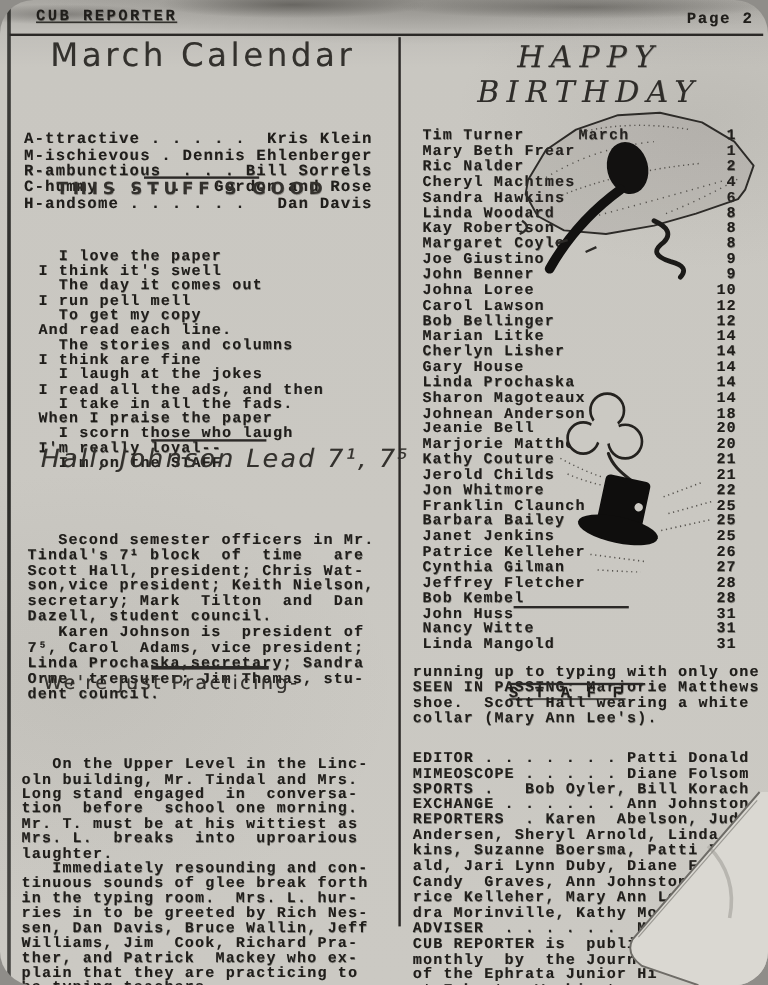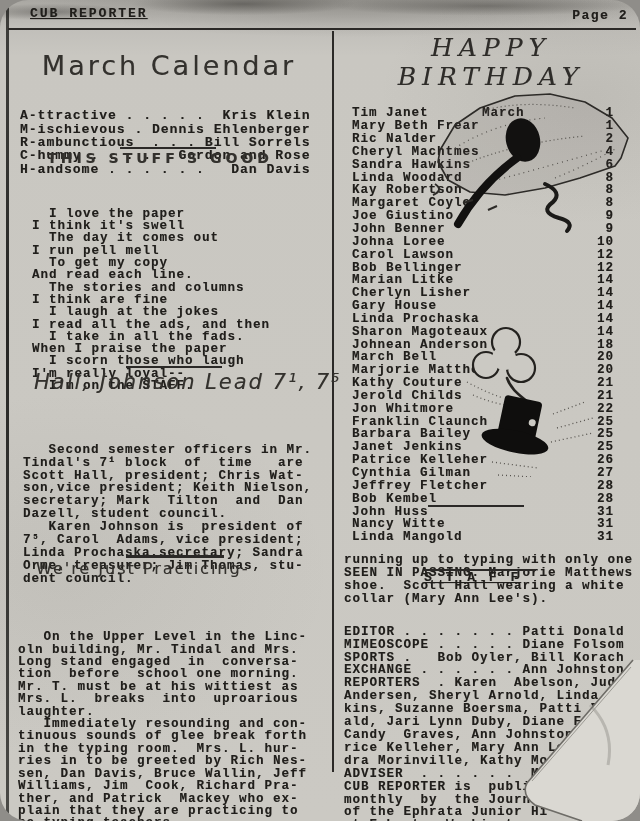--- a/index.html
+++ b/index.html
@@ -21,21 +21,21 @@
     background:linear-gradient(180deg,rgba(20,20,18,.75),rgba(20,20,18,.9) 40%,rgba(20,20,18,.7));}
   .mono{font:bold 12.5px/12.8px "Liberation Mono","DejaVu Sans Mono",monospace;
     letter-spacing:1px;white-space:pre;color:var(--ink,#201e1b);
     text-shadow:.3px .3px 0 rgba(32,30,27,.45);}
   .abs{position:absolute;}
   .rule{position:absolute;background:#2b2927;}
   .masthead{left:30px;top:8px;font-size:13px;letter-spacing:2px;text-decoration:underline;}
   .pagenum{right:12px;top:10px;font-size:13px;letter-spacing:1.5px;}
   .hd-sans{font-family:"DejaVu Sans","Liberation Sans",sans-serif;color:#33312d;
     text-shadow:.3px .3px 0 rgba(40,38,35,.35);}
-  .cal-title{left:30px;top:31px;width:278px;text-align:center;font-size:27px;letter-spacing:3px;font-weight:400;margin-top:19px;}
+  .cal-title{left:30px;top:31px;width:278px;text-align:center;font-size:27px;letter-spacing:3px;font-weight:400;}
   .stuff-title{left:28px;top:150px;width:264px;text-align:center;font-size:14px;font-weight:700;letter-spacing:4px;}
   .hall-title{left:34px;top:370px;font-size:21px;font-style:italic;letter-spacing:2px;font-weight:500;}
   .prac-title{left:36px;top:559px;font-size:16px;letter-spacing:2px;font-weight:400;}
   .bday-title{left:350px;top:33px;width:282px;text-align:center;
     font-family:"DejaVu Serif","Liberation Serif",serif;font-style:italic;
     font-size:25px;letter-spacing:6px;color:#2e2c29;text-shadow:.3px .3px 0 rgba(40,38,35,.35);}
   .calendar-list{left:20px;top:69px;line-height:13.4px;font-size:13px;}
   .poem{left:32px;top:171px;line-height:12.3px;}
   .hall-body{left:23px;top:405px;line-height:12.9px;}
   .prac-body{left:18px;top:594px;line-height:12.4px;}
@@ -81,21 +81,21 @@
   <div class="rule" style="left:126px;top:555px;width:98px;height:3px;"></div>
   <div class="abs hd-sans prac-title">We're Just Practicing-</div>
   <div class="abs mono prac-body">
     
   <div>   On the Upper Level in the Linc-</div><div>oln building, Mr. Tindal and Mrs.</div><div>Long stand engaged  in  conversa-</div><div>tion  before  school one morning.</div><div>Mr. T. must be at his wittiest as</div><div>Mrs. L.  breaks  into  uproarious</div><div>laughter.</div><div>   Immediately resounding and con-</div><div>tinuous sounds of glee break forth</div><div>in the typing room.  Mrs. L. hur-</div><div>ries in to be greeted by Rich Nes-</div><div>sen, Dan Davis, Bruce Wallin, Jeff</div><div>Williams, Jim  Cook, Richard Pra-</div><div>ther, and Patrick  Mackey who ex-</div><div>plain that they are practicing to</div><div>be typing teachers.</div></div>
 
   <div class="abs bday-title">HAPPY BIRTHDAY</div>
   <div class="abs mono bday-list">
     
   <div class="b-row">
-      <span class="b-name">Tim Janet</span>
+      <span class="b-name">Tim Turner</span>
       <span class="b-month">March</span>
       <span class="b-day">1</span>
     </div><div class="b-row">
       <span class="b-name">Mary Beth Frear</span>
       <span class="b-month"></span>
       <span class="b-day">1</span>
     </div><div class="b-row">
       <span class="b-name">Ric Nalder</span>
       <span class="b-month"></span>
       <span class="b-day">2</span>
@@ -157,21 +157,21 @@
       <span class="b-day">14</span>
     </div><div class="b-row">
       <span class="b-name">Sharon Magoteaux</span>
       <span class="b-month"></span>
       <span class="b-day">14</span>
     </div><div class="b-row">
       <span class="b-name">Johnean Anderson</span>
       <span class="b-month"></span>
       <span class="b-day">18</span>
     </div><div class="b-row">
-      <span class="b-name">March Bell</span>
+      <span class="b-name">Jeanie Bell</span>
       <span class="b-month"></span>
       <span class="b-day">20</span>
     </div><div class="b-row">
       <span class="b-name">Marjorie Matthews</span>
       <span class="b-month"></span>
       <span class="b-day">20</span>
     </div><div class="b-row">
       <span class="b-name">Kathy Couture</span>
       <span class="b-month"></span>
       <span class="b-day">21</span>

